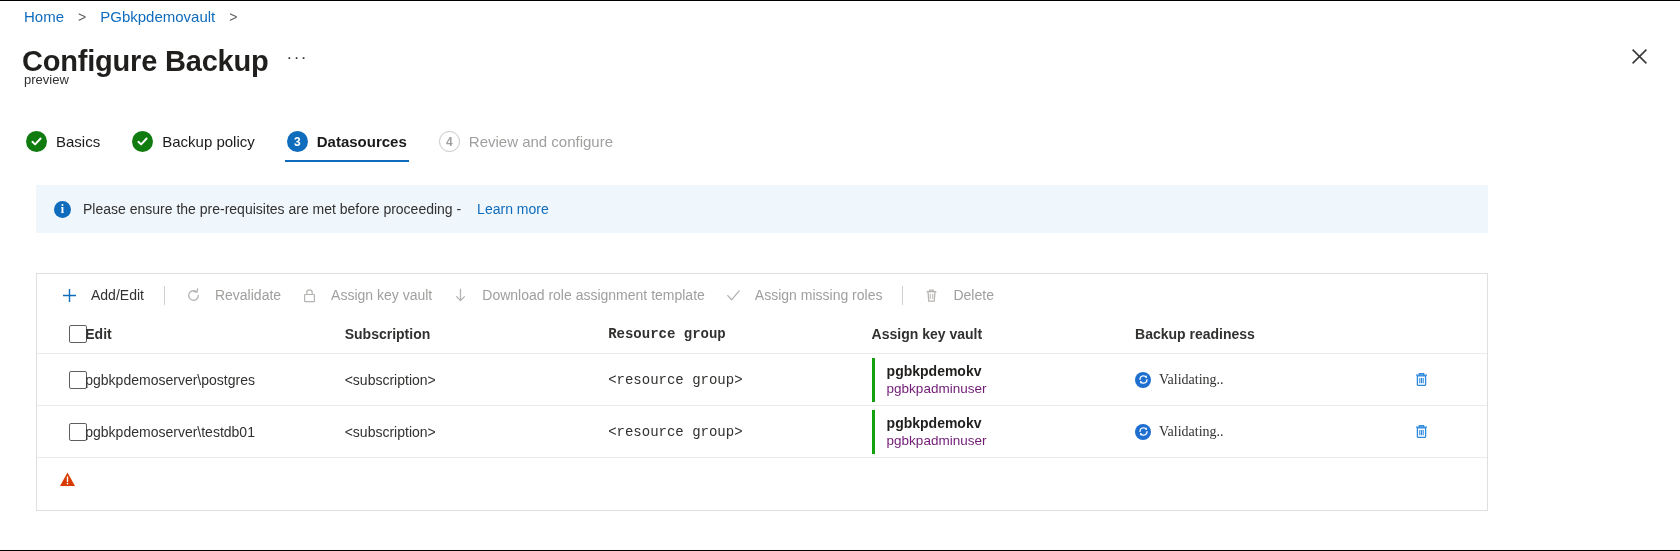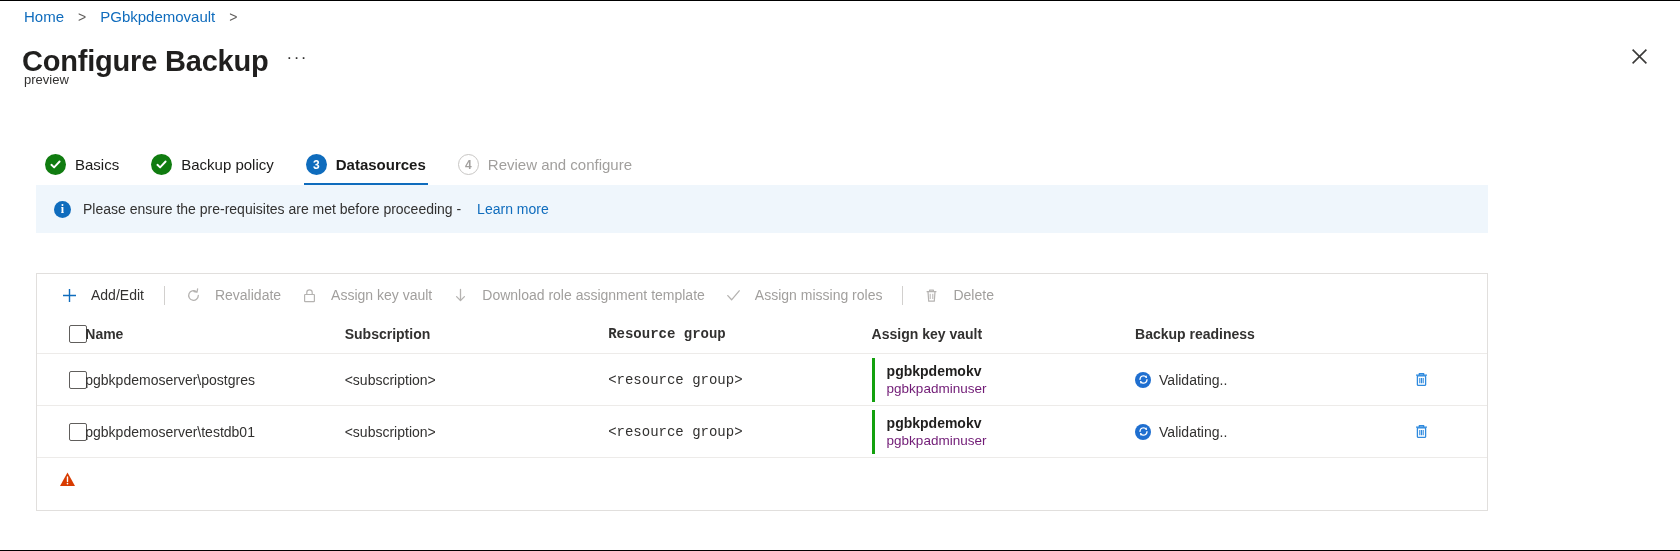--- a/index.html
+++ b/index.html
@@ -49,22 +49,22 @@
   .close-btn {
     position: absolute; right: 28px; top: 42px;
     width: 26px; height: 26px;
     display: flex; align-items: center; justify-content: center;
     cursor: pointer; color: #3b3a39;
   }
   .close-btn svg { display: block; }
 
   
   .steps {
-    position: absolute; left: 43px; top: 126px;
-    display: flex; align-items: center; margin-top: 23px;
+    position: absolute; left: 24px; top: 126px;
+    display: flex; align-items: center;
   }
   .step {
     display: flex; align-items: center; gap: 9px;
     padding: 4px 14px 10px 2px;
     cursor: pointer; position: relative;
   }
   .step + .step { margin-left: 16px; }
   .step-label { font-size: 15px; }
   .step-done .step-label { color: #1b1a19; }
   .step-active .step-label { color: #1b1a19; font-weight: 600; }
@@ -189,21 +189,21 @@
   .cell-muted { color: #323130; }
   .kv-cell {
     border-left: 3px solid #13a10e;
     padding-left: 12px;
     height: 44px;
     display: flex; flex-direction: column; justify-content: center;
     gap: 2px;
   }
   .kv-name { font-weight: 700; color: #201f1e; font-size: 14px; }
   .kv-user { color: #701a75; font-size: 13.5px; cursor: pointer; }
-  .br-cell { display: flex; align-items: center; gap: 8px; }
+  .br-cell { display: flex; align-items: center; gap: 8px; font-family: Liberation Serif, serif; }
   .sync-ico {
     width: 16px; height: 16px; border-radius: 50%;
     background: #1f6fd0;
     display: flex; align-items: center; justify-content: center;
     flex: 0 0 auto;
   }
   .sync-ico svg { display: block; }
   .trash-btn {
     display: flex; align-items: center; justify-content: center;
     width: 26px; height: 26px; cursor: pointer;
@@ -349,21 +349,21 @@
         <span>Delete</span>
       </div>
     </div>
 
     <table class="dsgrid">
       <thead>
         <tr>
           <th class="col-chk">
             <span class="chkbox"></span>
           </th>
-          <th class="col-name">Name</th>
+          <th class="col-name">Edit</th>
           <th class="col-sub">Subscription</th>
           <th class="col-rg">Resource group</th>
           <th class="col-kv">Assign key vault</th>
           <th class="col-br">Backup readiness</th>
           <th class="col-act"></th>
         </tr>
       </thead>
       <tbody>
         <tr>
           <td class="col-chk">

